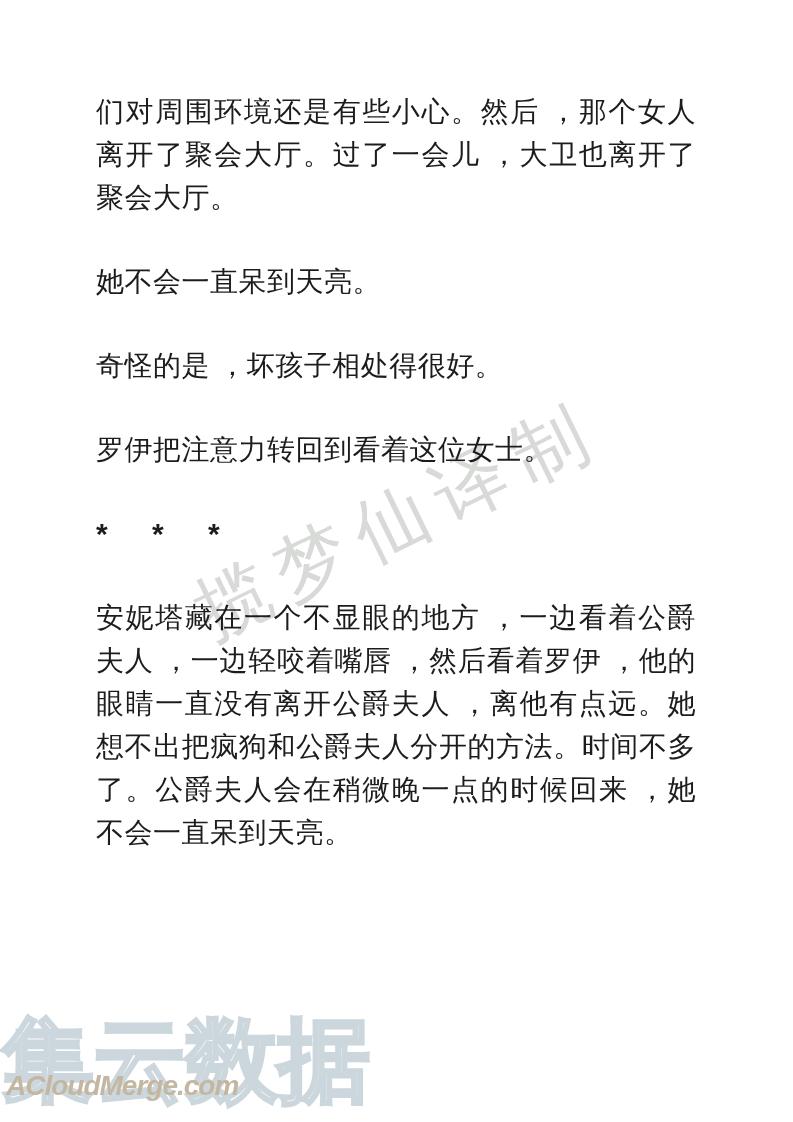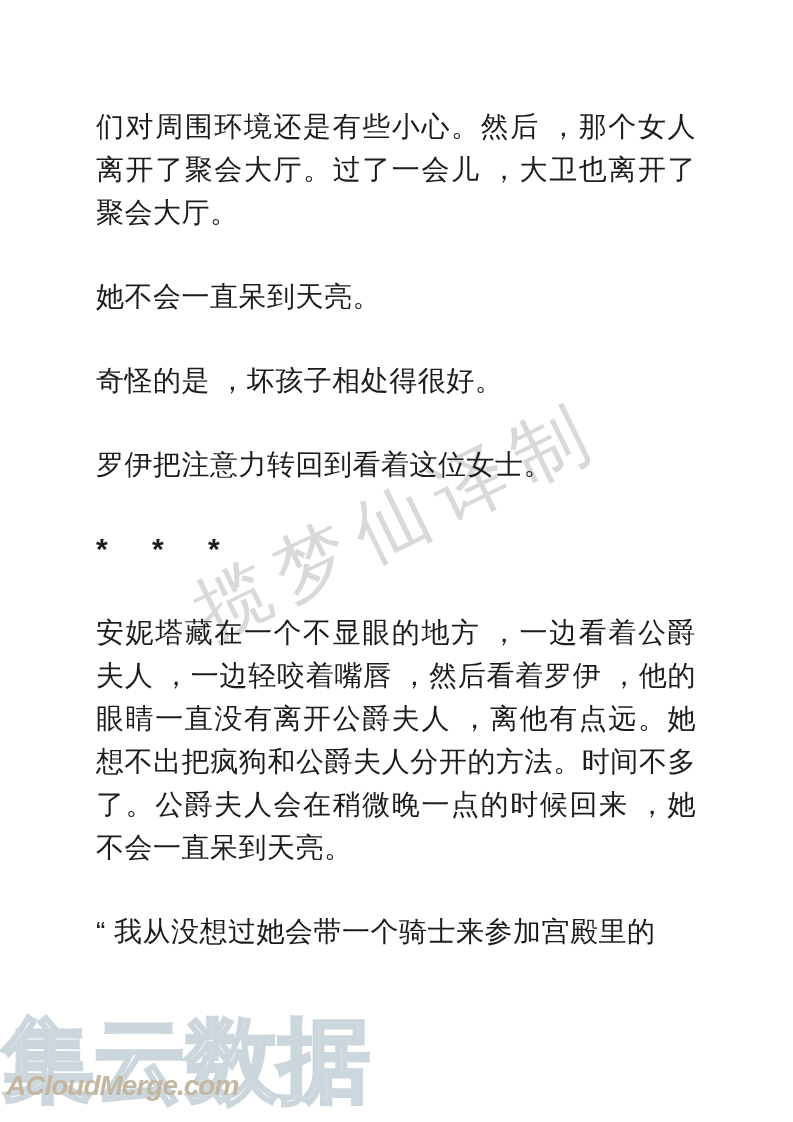--- a/index.html
+++ b/index.html
@@ -16,21 +16,21 @@
     font-family: "Liberation Sans", sans-serif;
   }
   .content {
     position: absolute;
     top: 90px;
     left: 96px;
     width: 600px;
     z-index: 2;
   }
   .content p {
-    margin: 15px 0 41px 0;
+    margin: 0 0 41px 0;
     font-size: 28px;
     line-height: 43px;
     color: #1c1c1c;
     letter-spacing: 0.5px;
     text-align: justify;
     text-justify: inter-ideograph;
   }
   .divider {
     margin: 0 0 41px 0;
     font-size: 30px;
@@ -95,16 +95,15 @@
 
   <div class="wm-brand-url">ACloudMerge.com</div>
 
   <div class="content">
     <p>们对周围环境还是有些小心。然后 ，那个女人离开了聚会大厅。过了一会儿 ，大卫也离开了聚会大厅。</p>
     <p>她不会一直呆到天亮。</p>
     <p>奇怪的是 ，坏孩子相处得很好。</p>
     <p>罗伊把注意力转回到看着这位女士。</p>
     <div class="divider">* * *</div>
     <p>安妮塔藏在一个不显眼的地方 ，一边看着公爵夫人 ，一边轻咬着嘴唇 ，然后看着罗伊 ，他的眼睛一直没有离开公爵夫人 ，离他有点远。她想不出把疯狗和公爵夫人分开的方法。时间不多了。公爵夫人会在稍微晚一点的时候回来 ，她不会一直呆到天亮。</p>
-    <p>“ 我从没想过她会带一个骑士来参加宫殿里的</p>
   </div>
 
 </div>
 
 </body></html>

